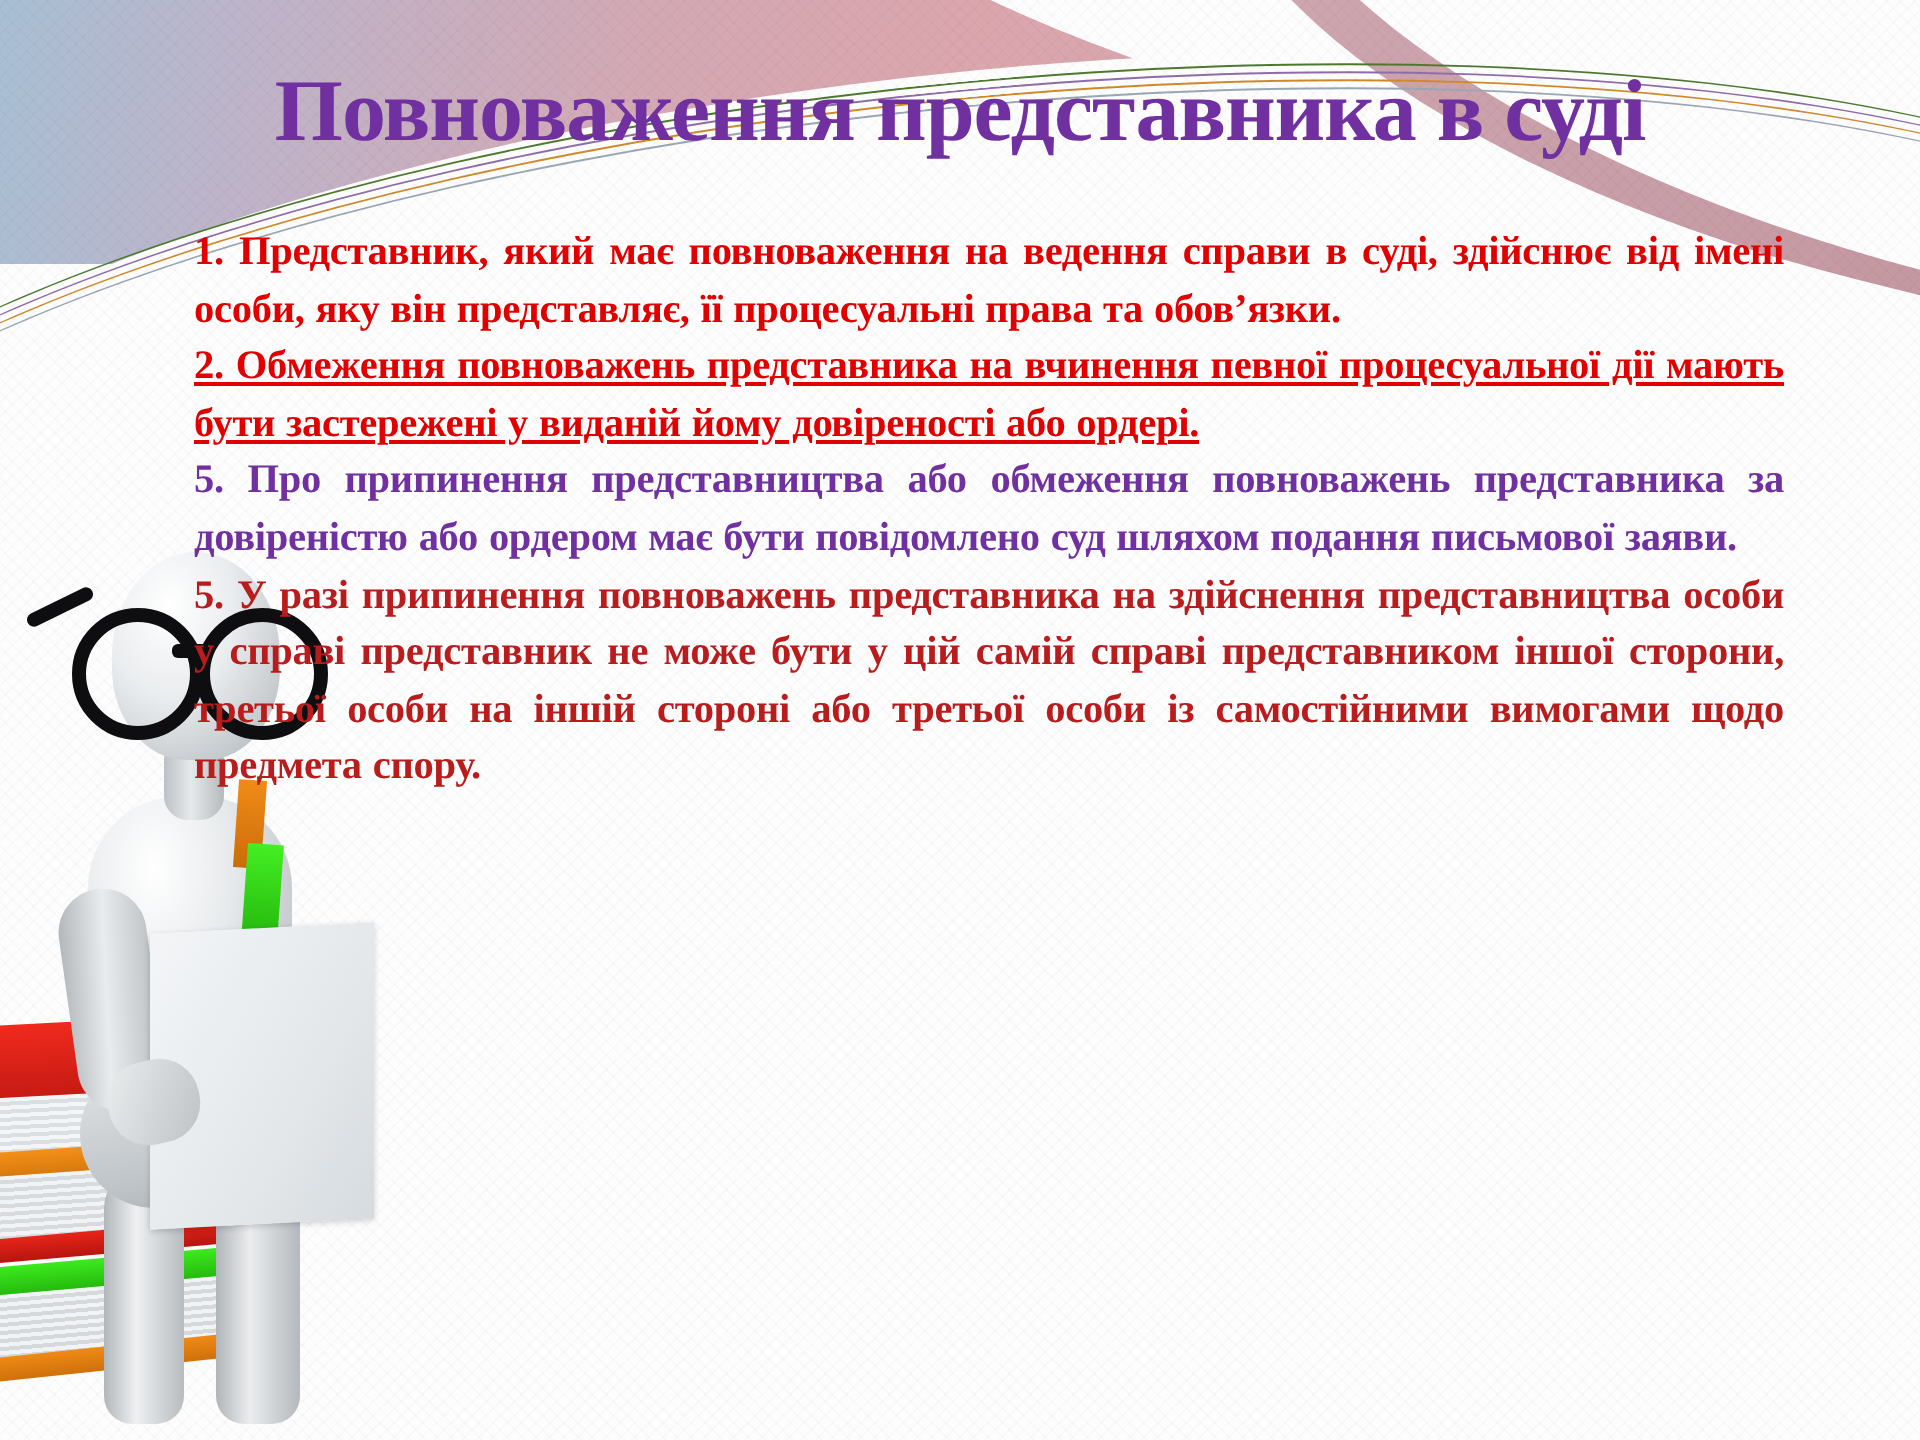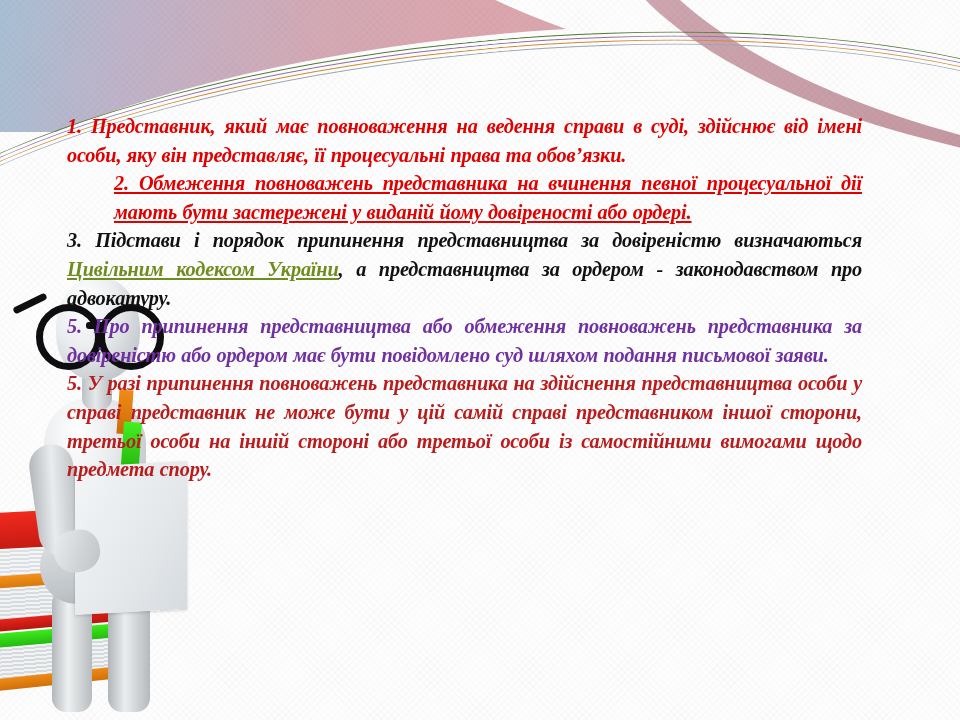--- a/index.html
+++ b/index.html
@@ -165,35 +165,35 @@
   .bk-red2{top:104px;width:150px;height:12px;background:linear-gradient(180deg,#e8241a,#b5160f);transform:rotate(-5deg);}
   .bk-grn{top:118px;width:150px;height:16px;background:linear-gradient(180deg,#3dea1e,#22b40c);transform:rotate(-5deg);}
   .bk-pg3{top:132px;width:152px;height:34px;background:repeating-linear-gradient(180deg,#f1f3f4 0 2px,#d6d9dc 2px 4px);transform:rotate(-5deg);}
   .bk-org2{top:162px;width:152px;height:12px;background:linear-gradient(180deg,#ef8a16,#cf700a);transform:rotate(-6deg);}
   .bk-side-g{position:absolute;left:122px;top:150px;width:18px;height:56px;background:linear-gradient(180deg,#44ef22,#1fae0a);transform:rotate(4deg);}
   .bk-side-r{position:absolute;left:128px;top:196px;width:16px;height:34px;background:linear-gradient(180deg,#ee2518,#b8150e);transform:rotate(4deg);}
   .bk-side-o{position:absolute;left:118px;top:118px;width:14px;height:44px;background:linear-gradient(180deg,#f18b17,#c96d08);transform:rotate(4deg);}
 
   
   .body{
-    position:absolute;z-index:15;left:67px;top:112px;width:795px;font-style:italic;
+    position:absolute;z-index:15;left:97px;top:112px;width:795px;
   }
   .para{
     font-family:"Liberation Serif","DejaVu Serif",serif;
     font-weight:700;
     font-size:20.3px;
     line-height:28.6px;
     text-align:justify;
     text-justify:inter-word;
     margin:0;
     letter-spacing:-0.15px;
     word-spacing:0.5px;
   }
   .p-red   {color:#E00000;}
-  .p-red-u {color:#E00000;text-decoration:underline;text-underline-offset:2px;margin-left:47px;}
+  .p-red-u {color:#E00000;text-decoration:underline;text-underline-offset:2px;}
   .p-black {color:#111111;}
   .p-purple{color:#7030A0;}
   .p-blue  {color:#b91c1c;}
   .link{
     color:#6F8C1E;text-decoration:underline;text-underline-offset:2px;
   }
   .para:last-child{text-align:justify;}
   
   .para{ text-align-last:left; }
 </style>
@@ -209,20 +209,21 @@
   <div class="swoosh-a"></div>
   <div class="line l1"></div>
   <div class="line l2"></div>
   <div class="line l3"></div>
   <div class="line l4"></div>
   <div class="line l5"></div>
   <div class="line l6"></div>
   <div class="line l7"></div>
   <div class="line l8"></div>
 
+  <div class="title">Повноваження представника в суді</div>
 
   <div class="figure">
     <div class="books">
       <div class="bk bk-red1"></div>
       <div class="bk bk-pg1"></div>
       <div class="bk bk-org"></div>
       <div class="bk bk-pg2"></div>
       <div class="bk bk-red2"></div>
       <div class="bk bk-grn"></div>
       <div class="bk bk-pg3"></div>
@@ -244,19 +245,18 @@
     <div class="bk-side-o"></div>
     <div class="bk-side-g"></div>
     <div class="bk-side-r"></div>
     <div class="fig-card"></div>
     <div class="fig-hand"></div>
   </div>
 
   <div class="body">
     <p class="para p-red">1. Представник, який має повноваження на ведення справи в суді, здійснює від імені особи, яку він представляє, її процесуальні права та обов’язки.</p>
     <p class="para p-red-u">2. Обмеження повноважень представника на вчинення певної процесуальної дії мають бути застережені у виданій йому довіреності або ордері.</p>
-    <p class="para p-black"><span>3. Підстави і порядок припинення представництва за довіреністю визначаються </span><a class="link" href="#">Цивільним кодексом України</a><span>, а представництва за ордером - законодавством про адвокатуру.</span></p>
     <p class="para p-purple">5. Про припинення представництва або обмеження повноважень представника за довіреністю або ордером має бути повідомлено суд шляхом подання письмової заяви.</p>
     <p class="para p-blue">5. У разі припинення повноважень представника на здійснення представництва особи у справі представник не може бути у цій самій справі представником іншої сторони, третьої особи на іншій стороні або третьої особи із самостійними вимогами щодо предмета спору.</p>
   </div>
 
   <div class="texture"></div>
 </div>
 
 </body></html>

